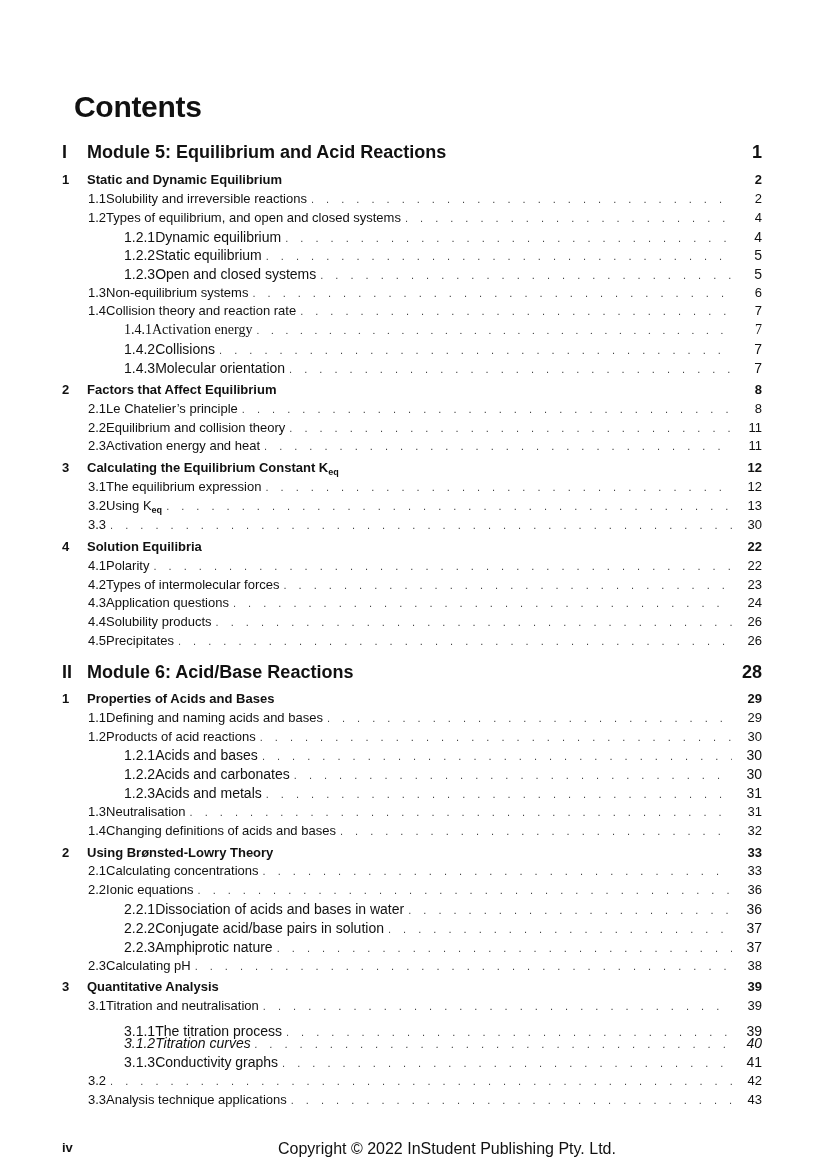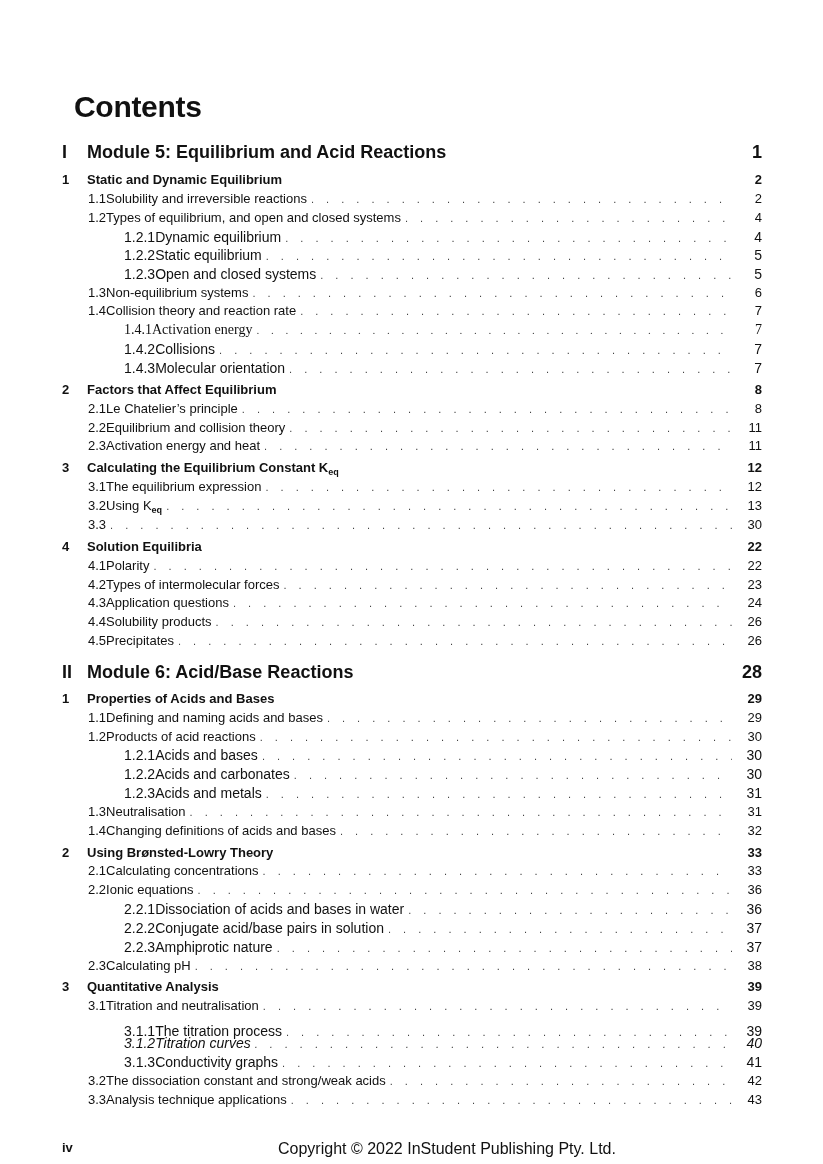--- a/index.html
+++ b/index.html
@@ -308,21 +308,20 @@
       <span class="pg">40</span>
     </div>
     <div class="row sub" style="top: 1054px;">
       <span class="num">3.1.3</span>
       <span class="title"><span>Conductivity graphs</span></span>
       <span class="dots"></span>
       <span class="pg">41</span>
     </div>
     <div class="row sec" style="top: 1073px;">
       <span class="num">3.2</span>
-      <span class="title"><span>The dissociation constant and strong/weak acids</span></span>
       <span class="dots"></span>
       <span class="pg">42</span>
     </div>
     <div class="row sec" style="top: 1092px;">
       <span class="num">3.3</span>
       <span class="title"><span>Analysis technique applications</span></span>
       <span class="dots"></span>
       <span class="pg">43</span>
     </div>
   </div>

